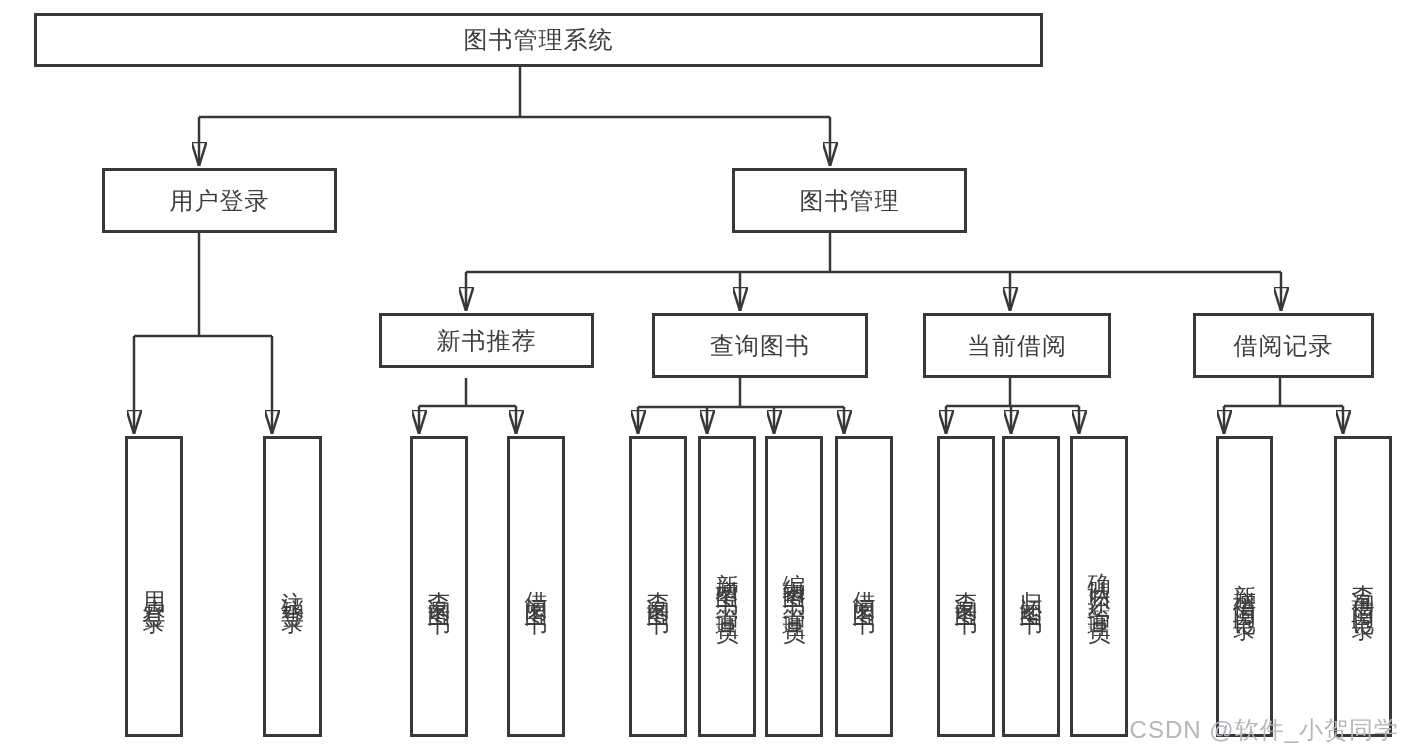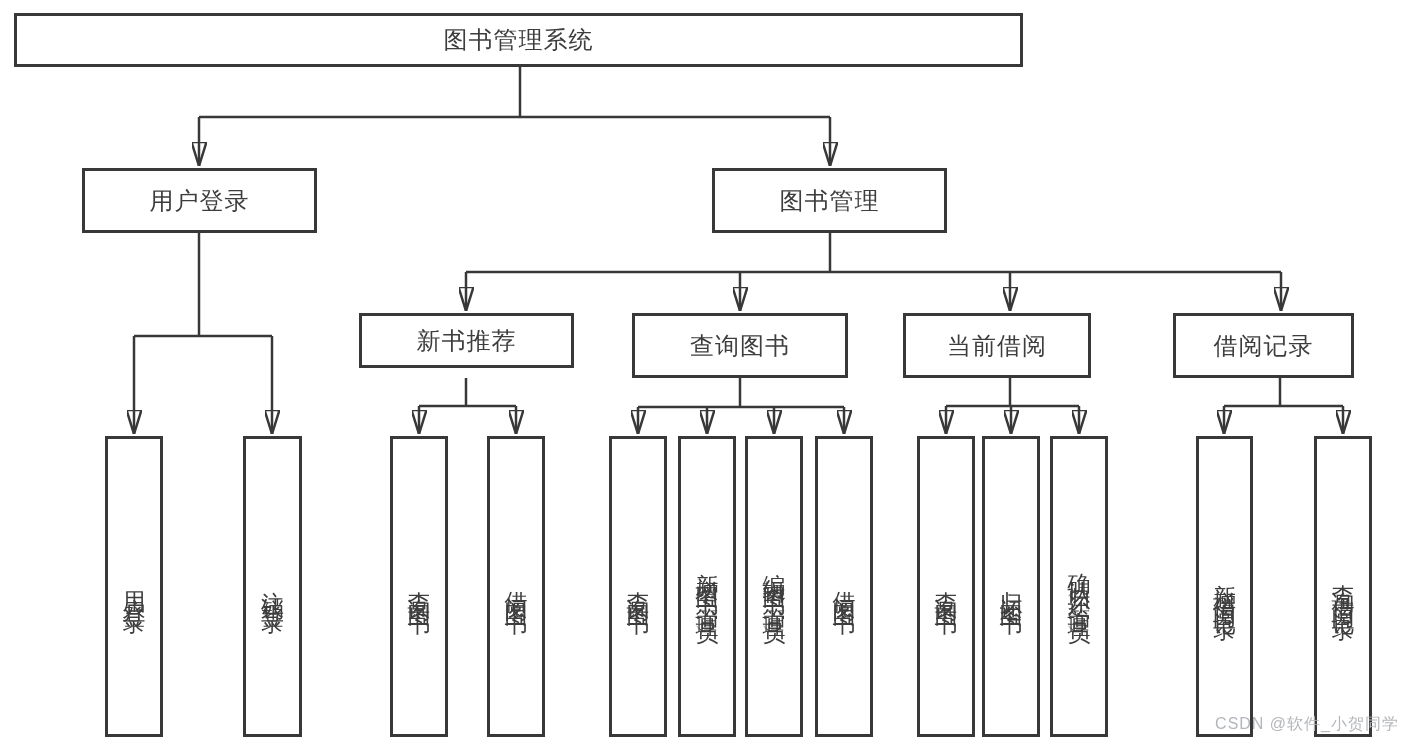--- a/index.html
+++ b/index.html
@@ -24,35 +24,36 @@
   }
   .node {
     position: absolute;
     box-sizing: border-box;
     border: 3px solid #383838;
     background: #ffffff;
     display: flex;
     align-items: center;
     justify-content: center;
     color: #3d3d3d;
+    margin-left: 20px;
   }
   .h-node { font-size: 24px; letter-spacing: 1px; }
   .v-node .v-text {
     writing-mode: vertical-rl;
     text-orientation: mixed;
     font-size: 23px;
     letter-spacing: 7px;
     line-height: 1;
     color: #3d3d3d;
   }
   .watermark {
     position: absolute;
     right: 6px;
     top: 714px;
-    font-size: 16px;
+    font-size: 24px;
     letter-spacing: 1px;
     color: #b3b6ba;
     z-index: 5;
     white-space: nowrap;
   }
 </style>
 </head>
 <body>
 
 <div class="canvas">

